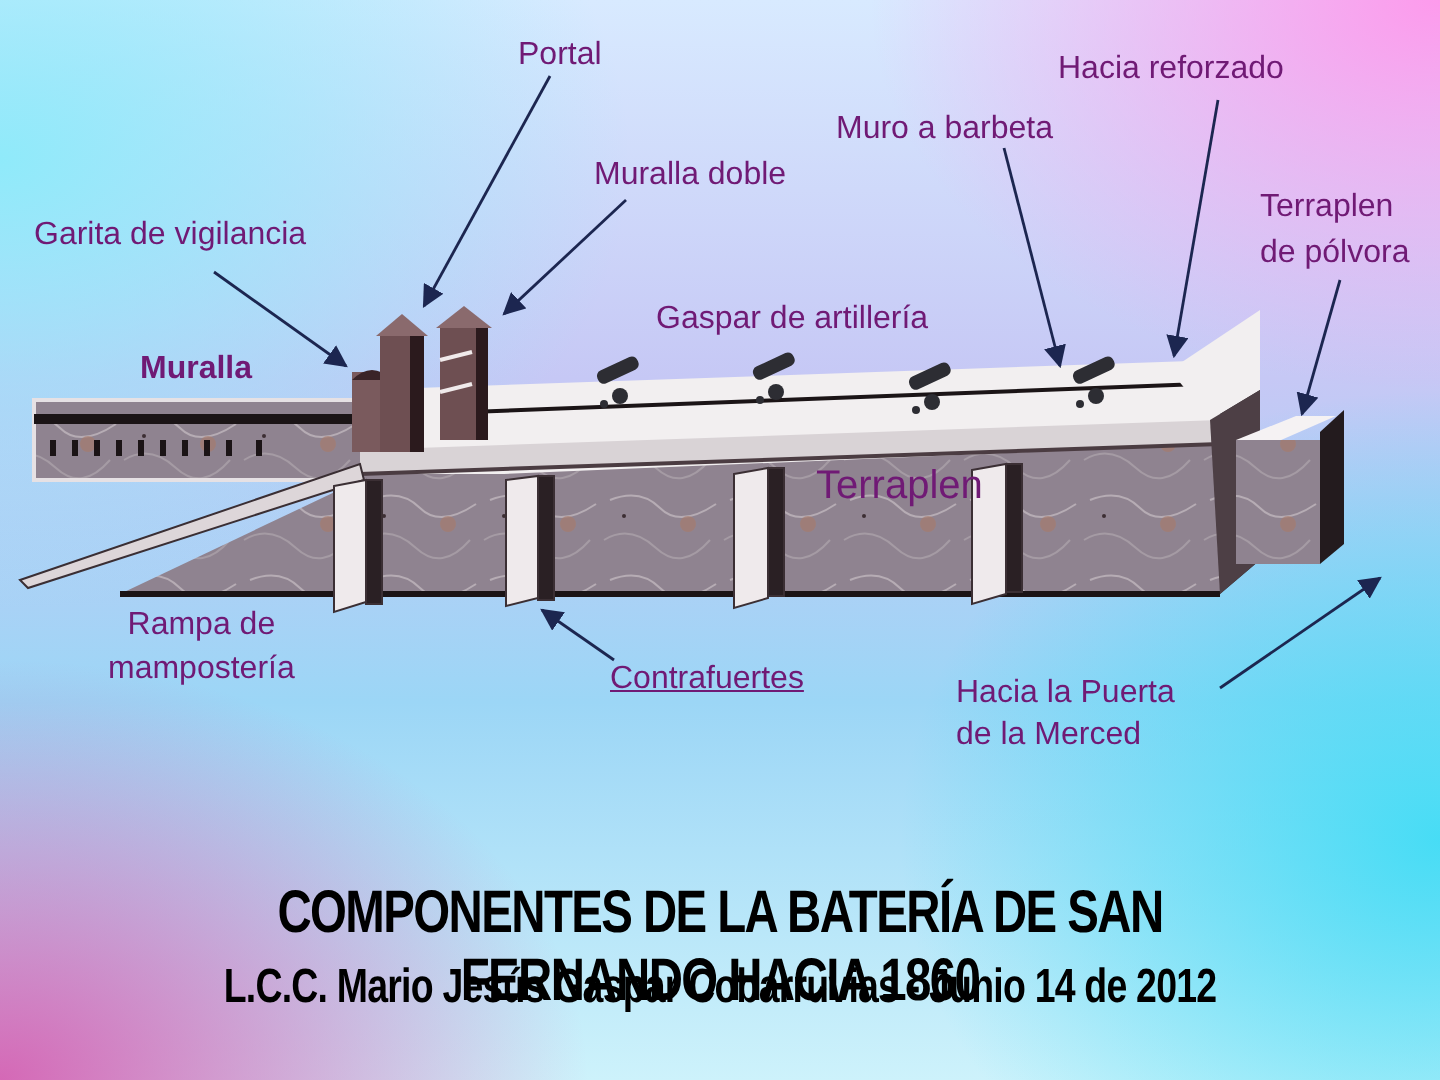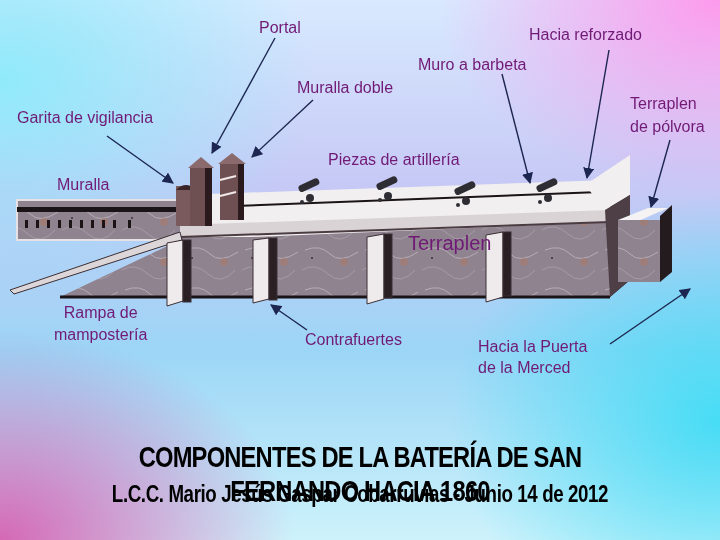--- a/index.html
+++ b/index.html
@@ -140,27 +140,27 @@
     <line x1="609" y1="50" x2="587" y2="178"></line>
     <line x1="670" y1="140" x2="651" y2="207"></line>
     <line x1="307" y1="330" x2="271" y2="305"></line>
     <line x1="610" y1="344" x2="690" y2="289"></line>
   </g>
 </svg>
 
 <div class="label" style="left:259px;top:18px;">Portal</div>
 <div class="label" style="left:297px;top:78px;">Muralla doble</div>
 <div class="label" style="left:17px;top:108px;">Garita de vigilancia</div>
-<div class="label" style="left:57px;top:175px;">Muralla</div>
-<div class="label" style="left:328px;top:150px;">Piezas de artillería</div>
+<div class="label" style="left:70px;top:175px;font-weight:bold;">Muralla</div>
+<div class="label" style="left:328px;top:150px;">Gaspar de artillería</div>
 <div class="label" style="left:418px;top:55px;">Muro a barbeta</div>
 <div class="label" style="left:529px;top:25px;">Hacia reforzado</div>
 <div class="label multi" style="left:630px;top:92px;line-height:23px;">Terraplen
 de pólvora</div>
 <div class="label" style="left:408px;top:233px;font-size:20px;">Terraplen</div>
 <div class="label multi" style="left:54px;top:302px;line-height:22px;text-align:center;">Rampa de
 mampostería</div>
-<div class="label" style="left:305px;top:330px;">Contrafuertes</div>
+<div class="label" style="left:305px;top:330px;text-decoration:underline;">Contrafuertes</div>
 <div class="label multi" style="left:478px;top:336px;line-height:21px;">Hacia la Puerta
 de la Merced</div>
 
 <div class="title t1">COMPONENTES DE LA BATERÍA DE SAN FERNANDO HACIA 1860</div>
 <div class="title t2">L.C.C. Mario Jesús Gaspar Cobarruvias - Junio 14 de 2012</div>
 
 </body></html>

